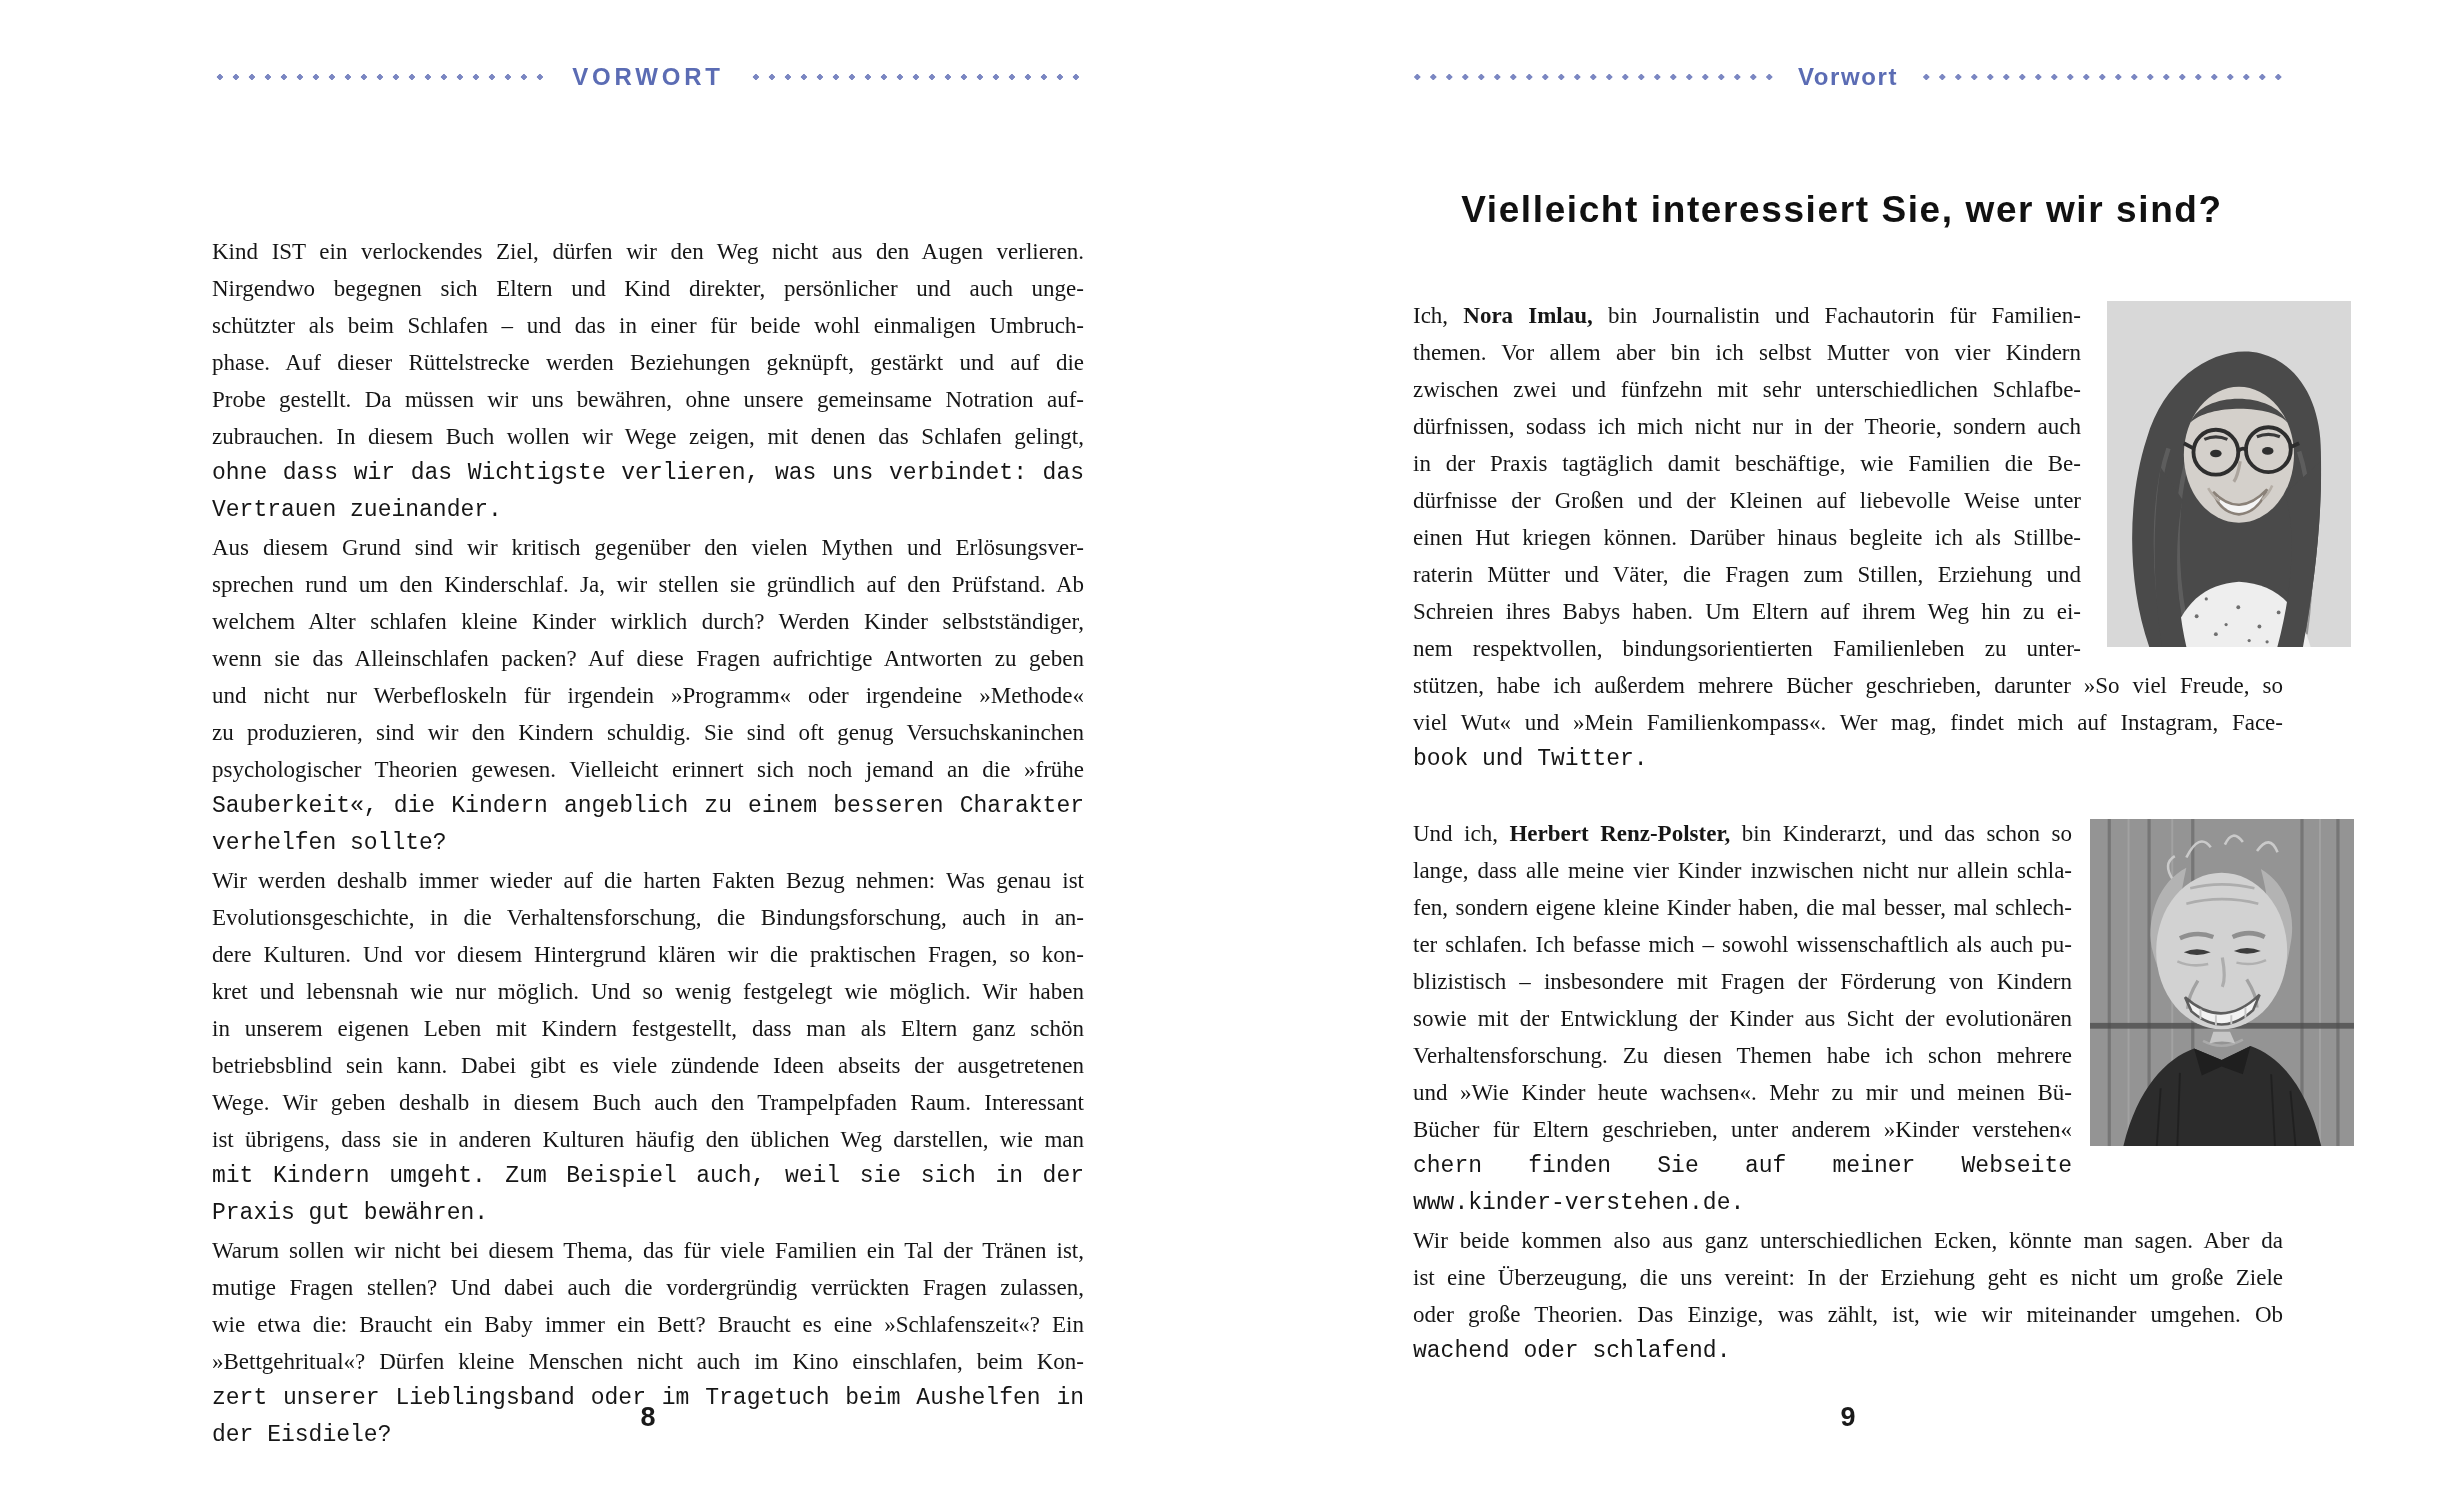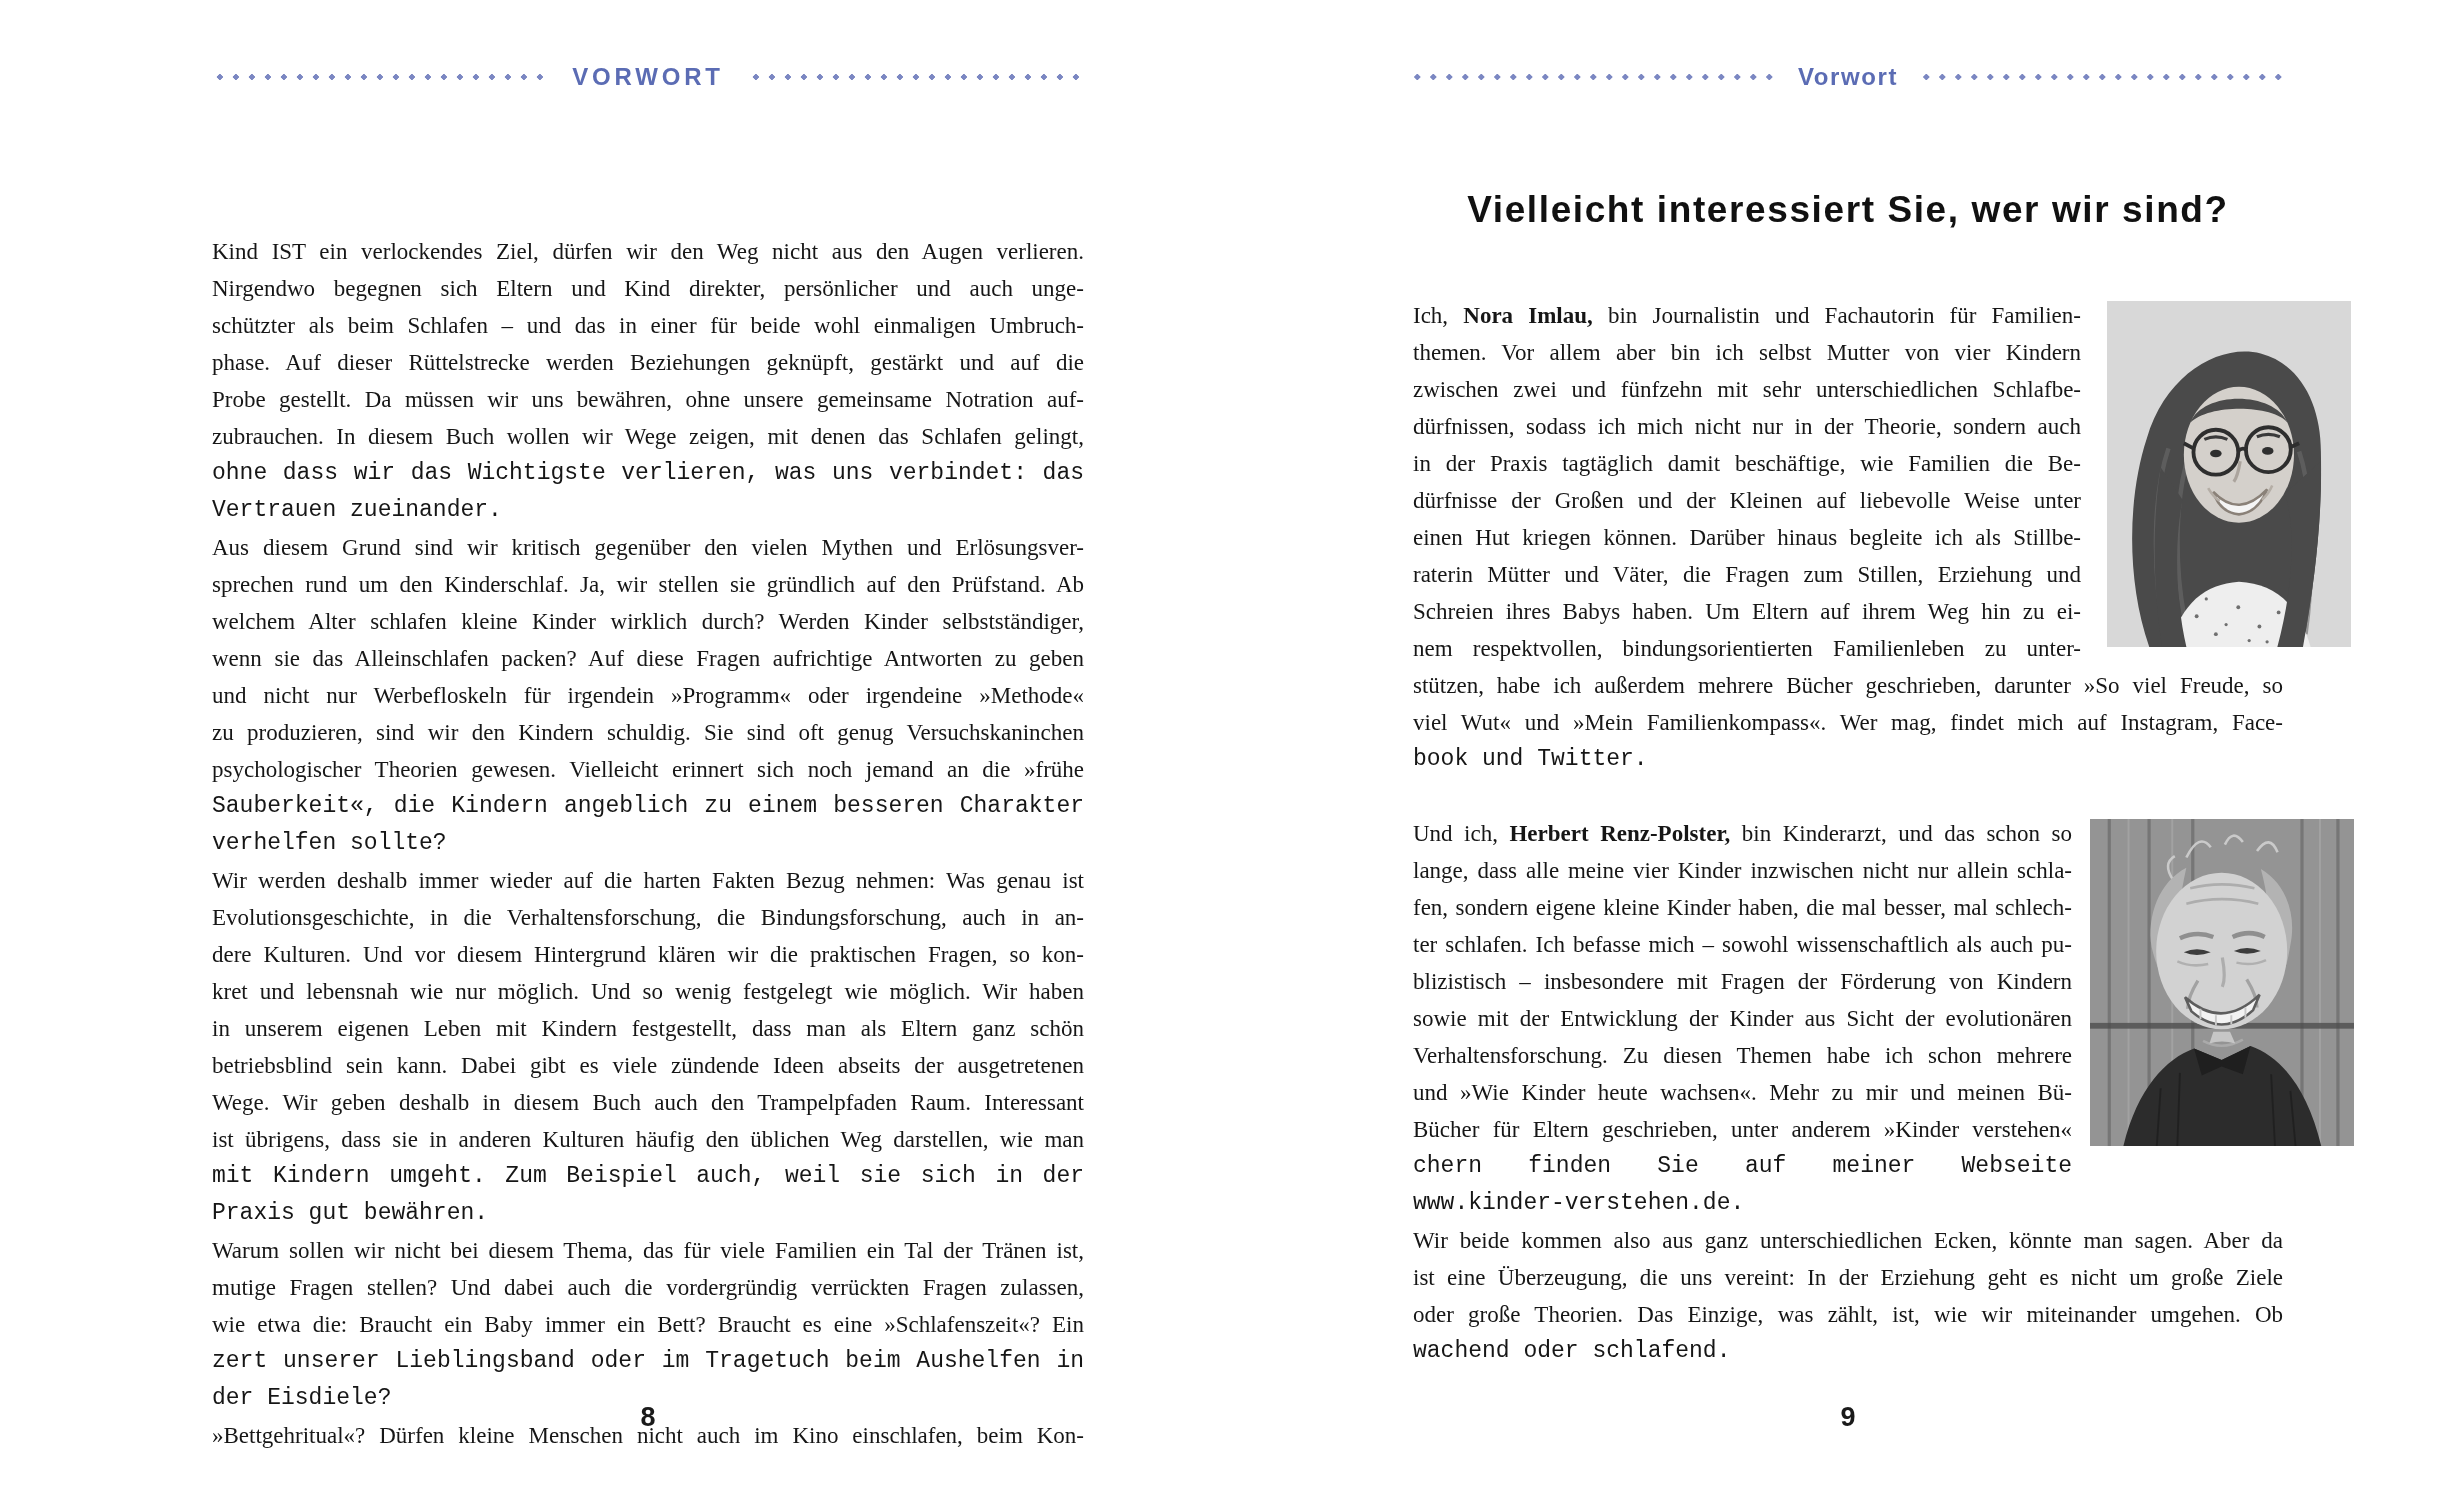--- a/index.html
+++ b/index.html
@@ -25,21 +25,21 @@
   .bodytext{position:absolute;margin-top:25px;}
   .page-left .bodytext{left:212px;width:872px;top:208px;}
   .page-right .bodytext{left:182px;width:870px;top:272px;}
   .para{margin:0;}
   .line{font-size:23px;line-height:37px;text-align:justify;text-align-last:justify;
         white-space:normal;}
   .line.last{text-align-last:left;font-family:Liberation Mono, monospace;}
   .line strong{font-weight:bold;}
 
   
-  .heading{position:absolute;left:182px;width:870px;top:187px;margin:0;
+  .heading{position:absolute;left:176px;width:870px;top:187px;margin:0;
     font-family:"Liberation Sans","DejaVu Sans",sans-serif;font-weight:bold;
     font-size:37px;line-height:45px;letter-spacing:1.6px;text-align:center;color:#111111;}
 
   
   .photo{float:right;overflow:hidden;background:#d9d9d9;}
   .photo svg{display:block;width:100%;height:100%;}
   .photo-nora{width:244px;height:346px;margin:3.8px -68px 11.5px 26px;}
   .photo-herbert{width:264px;height:327px;margin:3.8px -71px 11.5px 18px;}
 
   
@@ -91,22 +91,22 @@
           <div class="line">in unserem eigenen Leben mit Kindern festgestellt, dass man als Eltern ganz schön</div>
           <div class="line">betriebsblind sein kann. Dabei gibt es viele zündende Ideen abseits der ausgetretenen</div>
           <div class="line">Wege. Wir geben deshalb in diesem Buch auch den Trampelpfaden Raum. Interessant</div>
           <div class="line">ist übrigens, dass sie in anderen Kulturen häufig den üblichen Weg darstellen, wie man</div>
           <div class="line last">mit Kindern umgeht. Zum Beispiel auch, weil sie sich in der Praxis gut bewähren.</div>
         </div>
       <div class="para">
           <div class="line">Warum sollen wir nicht bei diesem Thema, das für viele Familien ein Tal der Tränen ist,</div>
           <div class="line">mutige Fragen stellen? Und dabei auch die vordergründig verrückten Fragen zulassen,</div>
           <div class="line">wie etwa die: Braucht ein Baby immer ein Bett? Braucht es eine »Schlafenszeit«? Ein</div>
+          <div class="line">»Bettgehritual«? Dürfen kleine Menschen nicht auch im Kino einschlafen, beim Kon-</div>
           <div class="line last">zert unserer Lieblingsband oder im Tragetuch beim Aushelfen in der Eisdiele?</div>
-          <div class="line">»Bettgehritual«? Dürfen kleine Menschen nicht auch im Kino einschlafen, beim Kon-</div>
         </div>
     </div>
 
     <div class="pagenum">8</div>
   </section>
 
   <section class="page page-right">
     <header class="runhead">
       <span class="dotline"></span>
       <span class="runlabel">Vorwort</span>

